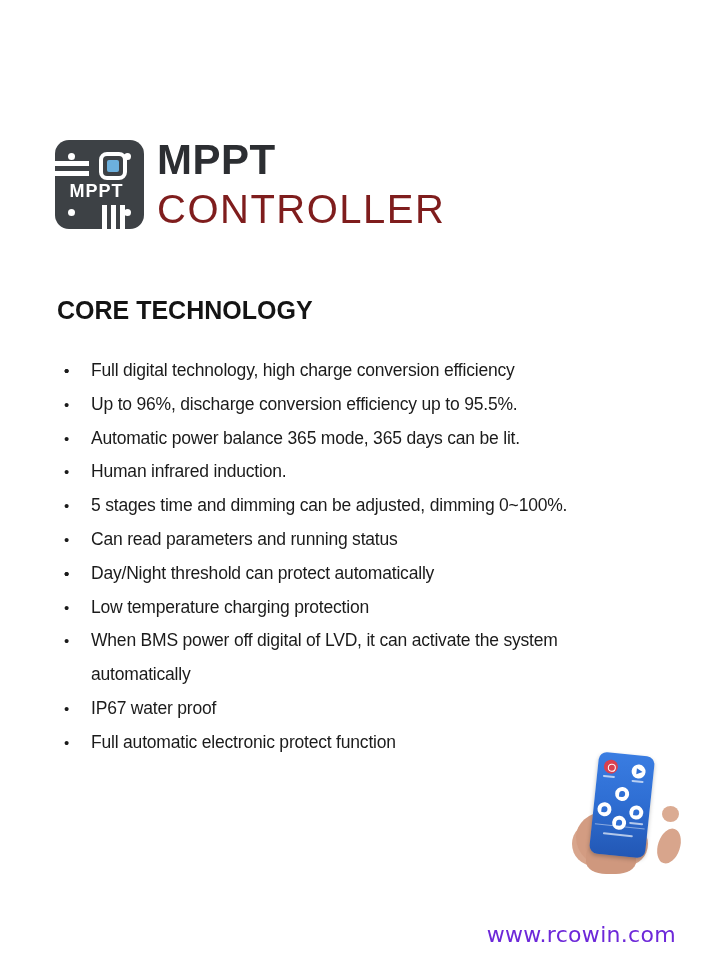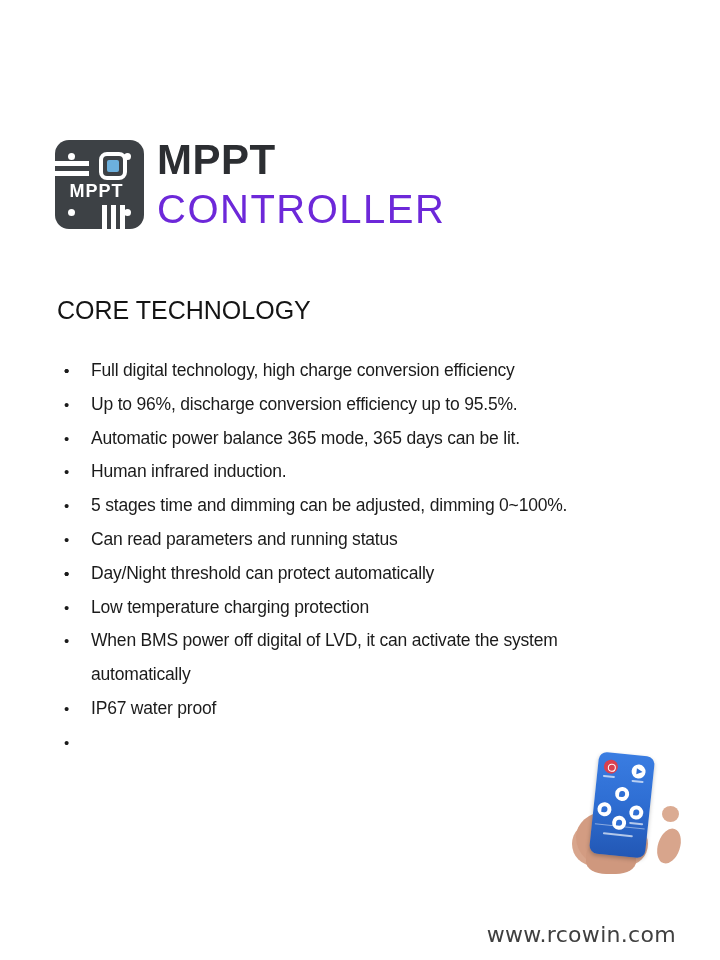--- a/index.html
+++ b/index.html
@@ -38,27 +38,27 @@
   .chip .vbar.v1 { left:47px; }
   .chip .vbar.v2 { left:56px; }
   .chip .vbar.v3 { left:65px; }
 
   .logo-title {
     position:absolute; left:157px; top:136px;
     font-size:42px; font-weight:700; color:#2c2e32; letter-spacing:0.5px;
   }
   .logo-subtitle {
     position:absolute; left:157px; top:187px;
-    font-size:40px; font-weight:300; color:#6d28d9; letter-spacing:1.5px;
+    font-size:40px; font-weight:300; color:#7f1d1d; letter-spacing:1.5px;
   }
 
   
   .section-heading {
     position:absolute; left:57px; top:296px;
-    font-size:25px; font-weight:400; color:#141414; letter-spacing:0px;
+    font-size:25px; font-weight:700; color:#141414; letter-spacing:0px;
   }
 
   
   .feature-list {
     position:absolute; left:64px; top:354px; width:575px;
     list-style:none;
   }
   .feature-list li {
     position:relative; padding-left:27px;
     font-size:17.5px; line-height:33.8px; color:#1b1b1b; letter-spacing:-0.2px;
@@ -105,21 +105,21 @@
   .rlabel { position:absolute; height:2px; background:rgba(255,255,255,0.65); border-radius:1px; }
   .rlabel.l1 { left:6px;  top:23px; width:12px; }
   .rlabel.l2 { left:35px; top:25px; width:12px; }
   .rlabel.l3 { left:37px; top:67px; width:14px; }
   .rlabel.l4 { left:12px; top:80px; width:30px; }
 
   
   .footer-site {
     position:absolute; right:44px; bottom:13px;
     font-family:"DejaVu Sans", sans-serif;
-    font-size:22px; color:#404040; letter-spacing:0.3px;
+    font-size:22px; color:#6d28d9; letter-spacing:0.3px;
   }
 </style>
 </head>
 <body>
 
 <div class="page">
 
   <div class="chip">
     <span class="dot tl"></span>
     <span class="dot tr"></span>
@@ -195,20 +195,21 @@
         <span class="txt">When BMS power off digital of LVD, it can activate the system automatically</span>
       </li>
 
       <li>
         <span class="bullet">•</span>
         <span class="txt">IP67 water proof</span>
       </li>
 
       <li>
         <span class="bullet">•</span>
+        <span class="txt">Full automatic electronic protect function</span>
       </li>
     </ul>
 
   <div class="remote-photo">
     <span class="hand-part fingers"></span>
     <span class="hand-part palm"></span>
     <span class="hand-part wrist"></span>
     <span class="hand-part fingertip"></span>
     <div class="remote-body">
       <span class="rbtn power"></span>

